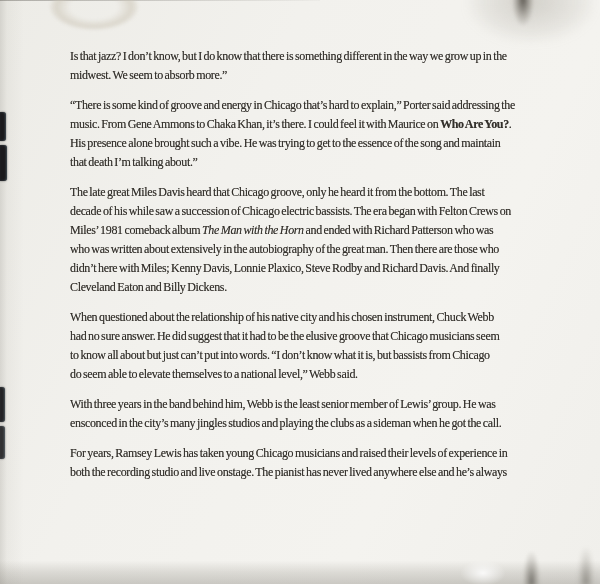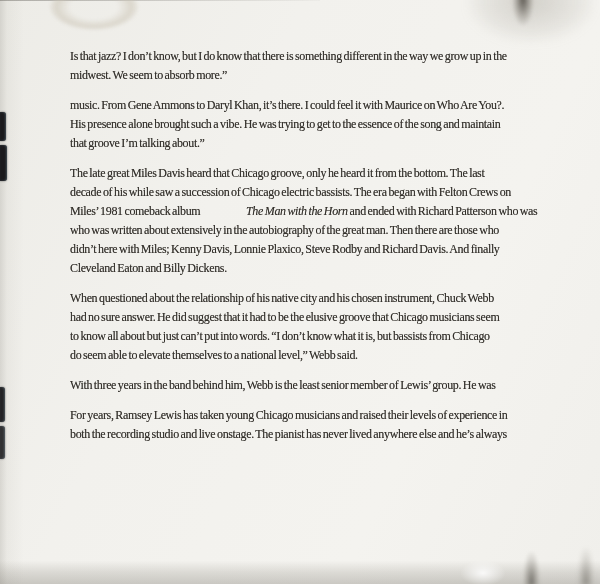--- a/index.html
+++ b/index.html
@@ -72,22 +72,22 @@
     left: 70px; top: 47px; width: 505px;
     color: var(--ink, #33302b);
     font-size: 12px;
     line-height: 19px;
     letter-spacing: -0.35px;
     word-spacing: -0.9px;
     text-shadow: 0 0 0.5px rgba(51,48,43,0.55);
   }
   .para { margin-bottom: 11px; }
   .line { height: 19px; white-space: nowrap; }
-  .seg-b { font-weight: 400; }
-  .seg-i { font-style: italic; margin-left: 44px; }
+  .seg-b { font-weight: 700; }
+  .seg-i { font-style: italic; }
 </style>
 </head>
 <body>
 
 <div class="scan">
   <div class="artifact top-hairline"></div>
   <div class="artifact stain-top-left"></div>
   <div class="artifact halo-top-right"></div>
   <div class="artifact smudge-top-right"></div>
   <div class="artifact smudge-bottom-right-1"></div>
@@ -98,39 +98,41 @@
   <div class="staple staple-a2"></div>
   <div class="staple staple-b1"></div>
   <div class="staple staple-b2"></div>
 
   <div class="textblock">
       <div class="para">
         <div class="line"><span>Is that jazz? I don’t know, but I do know that there is something different in the way we grow up in the</span></div>
         <div class="line"><span>midwest. We seem to absorb more.”</span></div>
       </div>
       <div class="para">
-        <div class="line"><span>music. From Gene Ammons to Daryl Khan, it’s there. I could feel it with Maurice on </span><span class="seg-b">Who Are You?</span><span>.</span></div>
+        <div class="line"><span>“There is some kind of groove and energy in Chicago that’s hard to explain,” Porter said addressing the</span></div>
+        <div class="line"><span>music. From Gene Ammons to Chaka Khan, it’s there. I could feel it with Maurice on </span><span class="seg-b">Who Are You?</span><span>.</span></div>
         <div class="line"><span>His presence alone brought such a vibe. He was trying to get to the essence of the song and maintain</span></div>
-        <div class="line"><span>that groove I’m talking about.”</span></div>
+        <div class="line"><span>that death I’m talking about.”</span></div>
       </div>
       <div class="para">
         <div class="line"><span>The late great Miles Davis heard that Chicago groove, only he heard it from the bottom. The last</span></div>
         <div class="line"><span>decade of his while saw a succession of Chicago electric bassists. The era began with Felton Crews on</span></div>
         <div class="line"><span>Miles’ 1981 comeback album </span><span class="seg-i">The Man with the Horn</span><span> and ended with Richard Patterson who was</span></div>
         <div class="line"><span>who was written about extensively in the autobiography of the great man. Then there are those who</span></div>
         <div class="line"><span>didn’t here with Miles; Kenny Davis, Lonnie Plaxico, Steve Rodby and Richard Davis. And finally</span></div>
         <div class="line"><span>Cleveland Eaton and Billy Dickens.</span></div>
       </div>
       <div class="para">
         <div class="line"><span>When questioned about the relationship of his native city and his chosen instrument, Chuck Webb</span></div>
         <div class="line"><span>had no sure answer. He did suggest that it had to be the elusive groove that Chicago musicians seem</span></div>
         <div class="line"><span>to know all about but just can’t put into words. “I don’t know what it is, but bassists from Chicago</span></div>
         <div class="line"><span>do seem able to elevate themselves to a national level,” Webb said.</span></div>
       </div>
       <div class="para">
         <div class="line"><span>With three years in the band behind him, Webb is the least senior member of Lewis’ group. He was</span></div>
+        <div class="line"><span>ensconced in the city’s many jingles studios and playing the clubs as a sideman when he got the call.</span></div>
       </div>
       <div class="para">
         <div class="line"><span>For years, Ramsey Lewis has taken young Chicago musicians and raised their levels of experience in</span></div>
         <div class="line"><span>both the recording studio and live onstage. The pianist has never lived anywhere else and he’s always</span></div>
       </div>
     </div>
 </div>
 
 </body></html>

